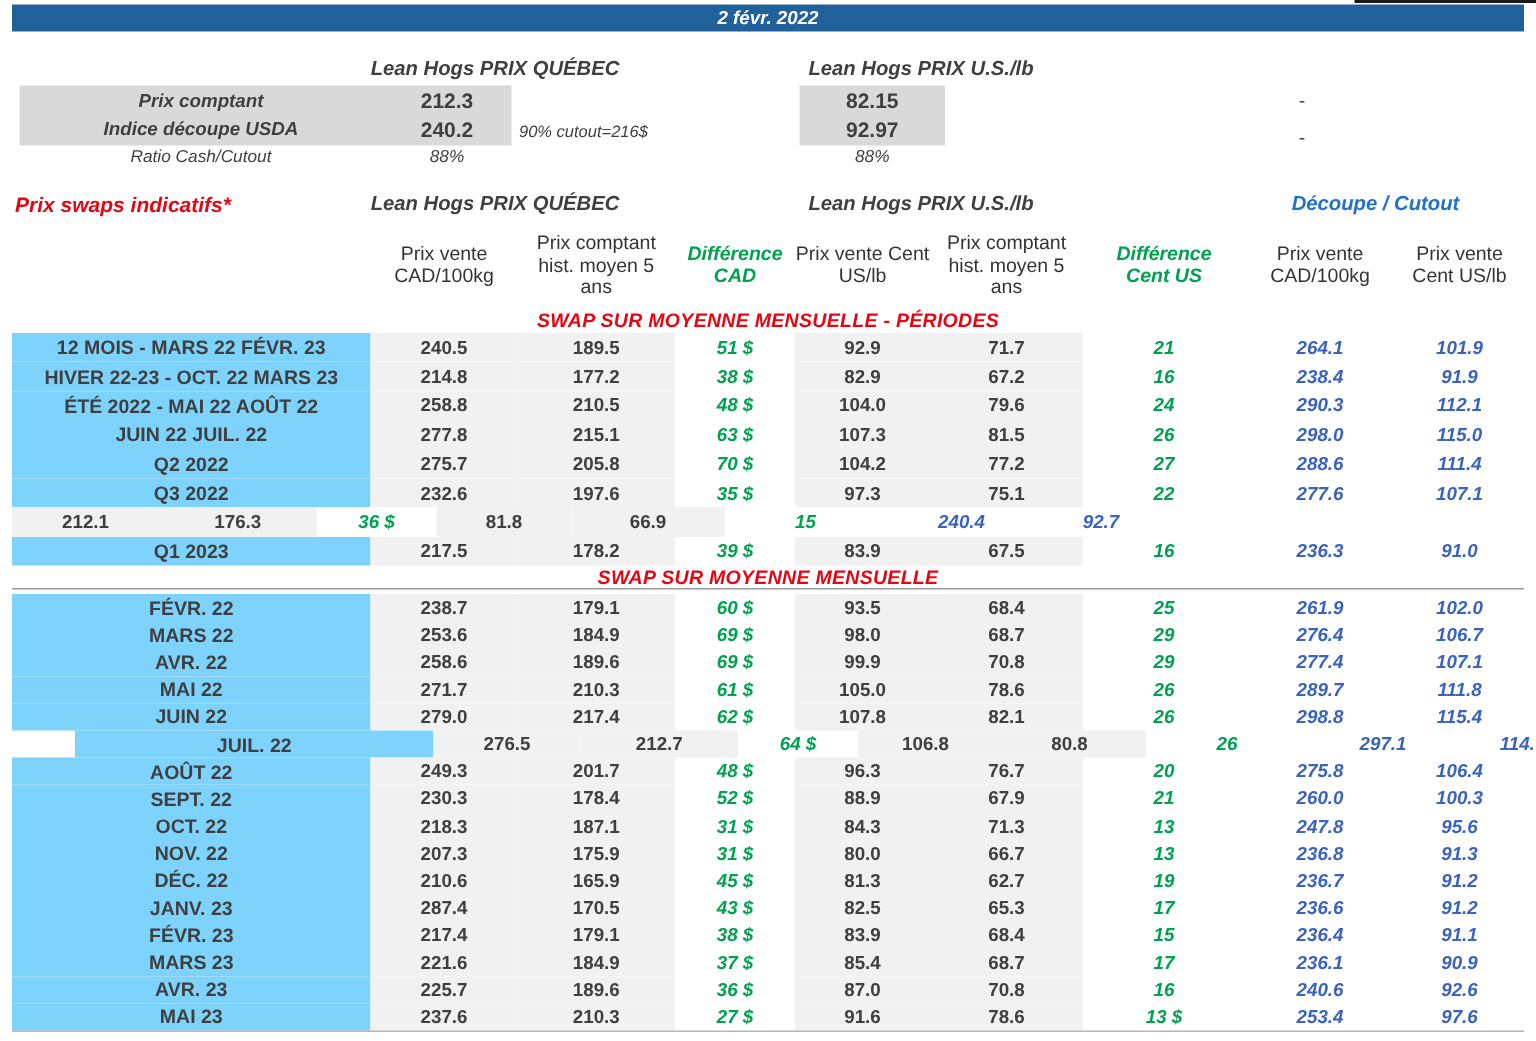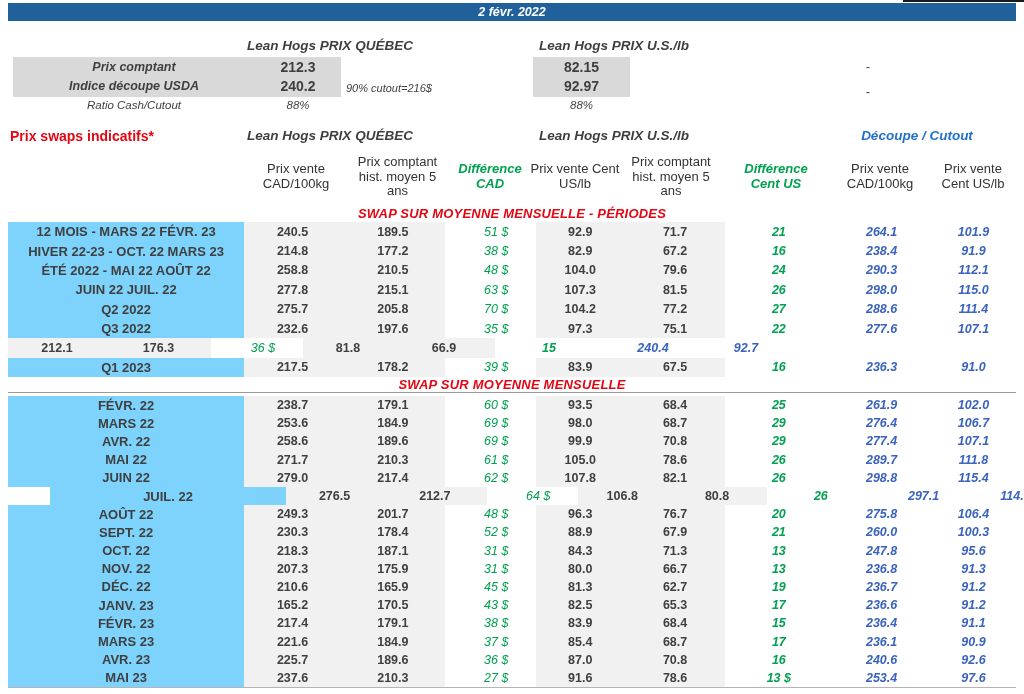--- a/index.html
+++ b/index.html
@@ -17,33 +17,33 @@
   
   .grp-hd{font-weight:bold;font-style:italic;font-size:13.5px;color:#3f3f3f;}
   .graybox{background:#D9D9D9;}
   .toplabel{font-weight:bold;font-style:italic;font-size:12.5px;}
   .topval{font-weight:bold;font-size:14px;}
   .smallnote{font-style:italic;font-size:11px;color:#3f3f3f;}
   .ratiolabel{font-style:italic;font-size:11.5px;}
   .ratioval{font-style:italic;font-size:11.5px;}
 
   
-  .swaps-title{color:#E30613;font-weight:bold;font-size:14px;}
+  .swaps-title{color:#E30613;font-weight:bold;font-style:italic;font-size:14px;}
   .cutout-hd{color:#2070CC;font-weight:bold;font-style:italic;font-size:13.5px;}
   .sec-hd{color:#E30613;font-weight:bold;font-style:italic;font-size:13px;letter-spacing:.2px;}
 
   
   .trow{display:flex;align-items:center;margin-left:8px;width:1008px;}
   .cell{display:flex;align-items:center;justify-content:center;text-align:center;height:100%;}
   .w0{width:239px;} .w1{width:98px;} .w2{width:105px;} .w3{width:80px;}
   .w4{width:90px;}  .w5{width:102px;} .w6{width:108px;} .w7{width:100px;} .w8{width:86px;}
 
   .c-label{background:#7dd3fc;font-weight:bold;font-size:13px;color:#3f3f3f;}
   .c-num{background:#F1F1F2;font-weight:bold;font-size:12.5px;color:#3f3f3f;}
-  .c-diff{color:#00A14F;font-weight:normal;font-style:italic;font-size:12.5px;margin-left:12px;}
+  .c-diff{color:#00A14F;font-weight:bold;font-style:italic;font-size:12.5px;}
   .c-diffus{color:#00A14F;font-weight:bold;font-style:italic;font-size:12.5px;}
   .c-cut{color:#3A63C0;font-weight:bold;font-style:italic;font-size:12.5px;}
 
   
   .hdr-row{top:150px;height:54px;}
   .hdr-row .cell{font-size:13px;line-height:1.15;color:#333;background:none;font-weight:normal;}
   .hdr-row .hgreen{color:#00A14F;font-style:italic;font-weight:600;}
   .hdr-row .cell span{display:block;max-width:92px;}
   .hdr-row .hw1 span{max-width:78px;}
 
@@ -321,21 +321,21 @@
       <div class="cell w2 c-num">165.9</div>
       <div class="cell w3 c-diff">45 $</div>
       <div class="cell w4 c-num">81.3</div>
       <div class="cell w5 c-num">62.7</div>
       <div class="cell w6 c-diffus">19</div>
       <div class="cell w7 c-cut">236.7</div>
       <div class="cell w8 c-cut">91.2</div>
     </div>
     <div class="trow" style="height: 18.2px;">
       <div class="cell w0 c-label">JANV. 23</div>
-      <div class="cell w1 c-num">165.2</div>
+      <div class="cell w1 c-num">287.4</div>
       <div class="cell w2 c-num">170.5</div>
       <div class="cell w3 c-diff">43 $</div>
       <div class="cell w4 c-num">82.5</div>
       <div class="cell w5 c-num">65.3</div>
       <div class="cell w6 c-diffus">17</div>
       <div class="cell w7 c-cut">236.6</div>
       <div class="cell w8 c-cut">91.2</div>
     </div>
     <div class="trow" style="height: 18.2px;">
       <div class="cell w0 c-label">FÉVR. 23</div>

